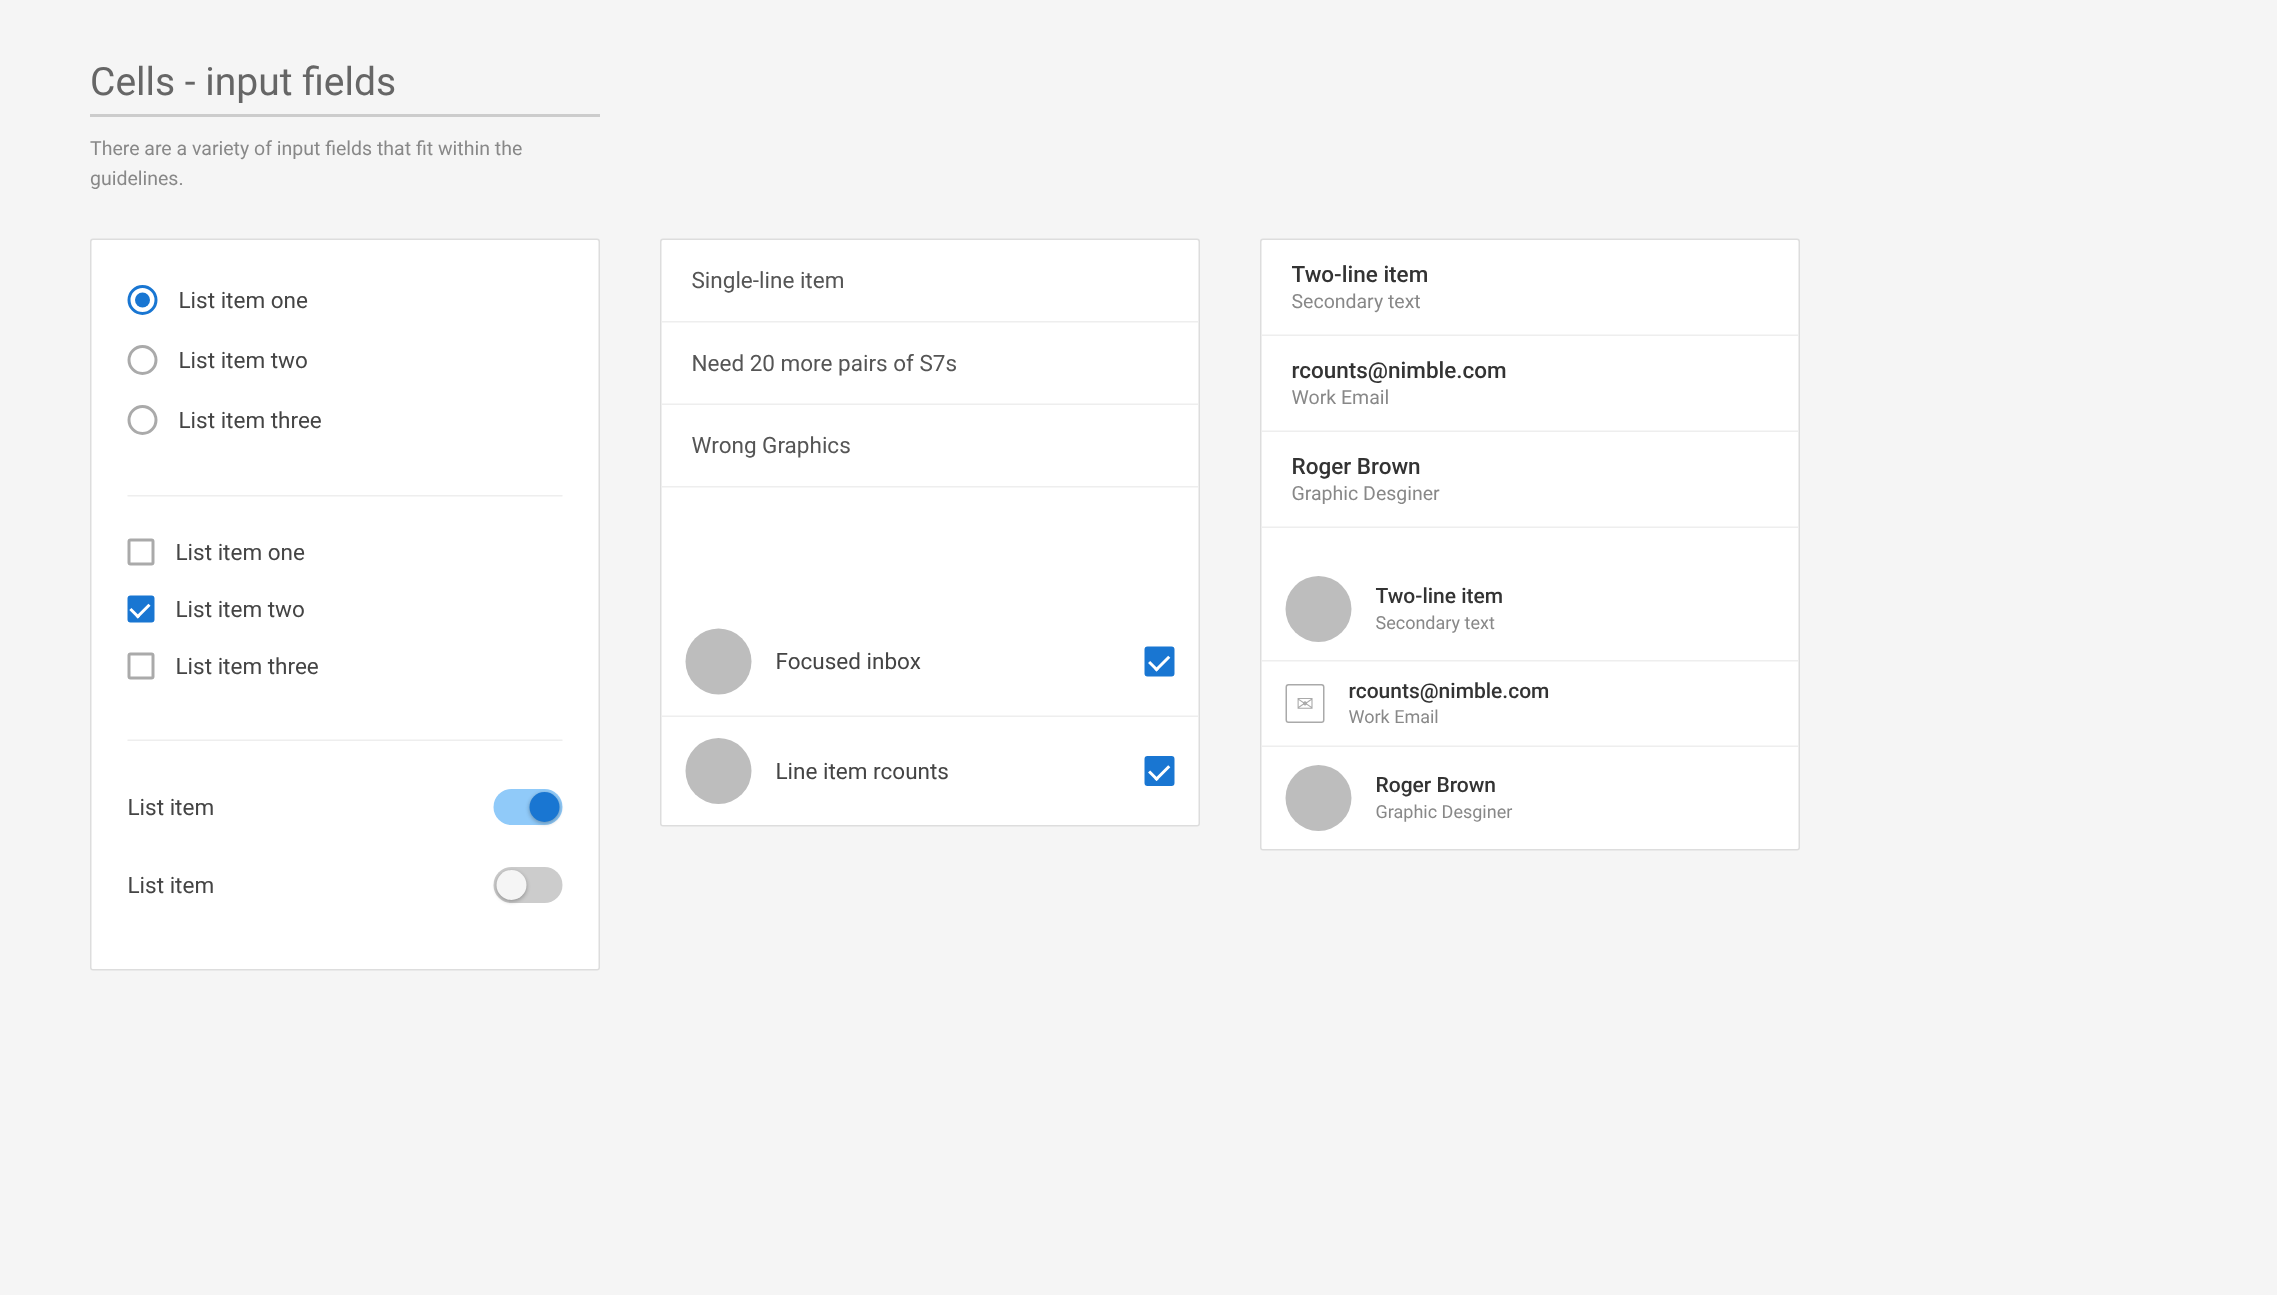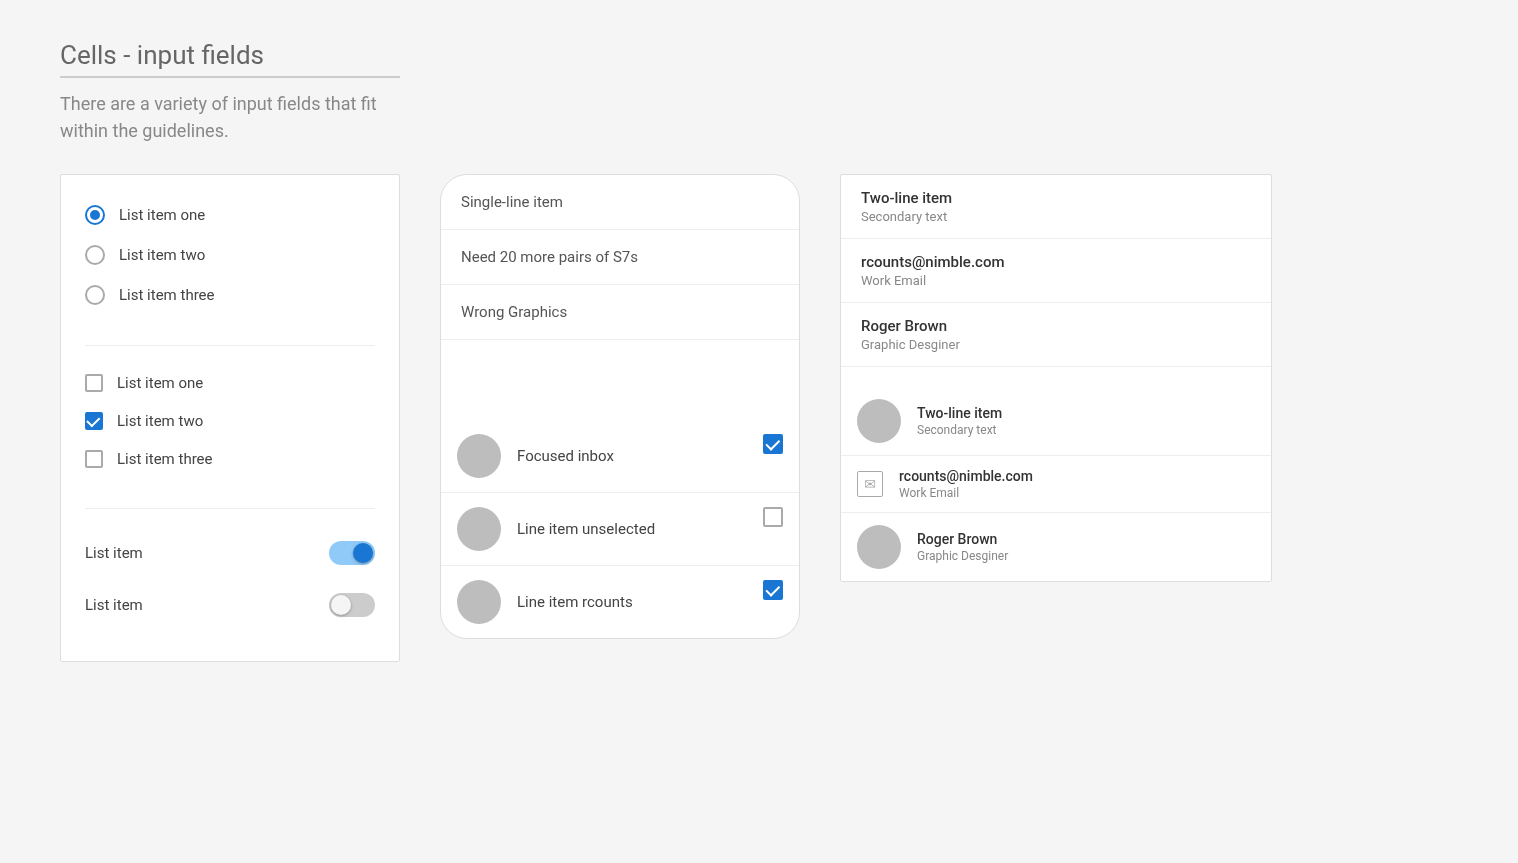--- a/index.html
+++ b/index.html
@@ -18,21 +18,21 @@
     }
 
     .page-title-underline {
       height: 2px;
       background: #ccc;
       width: 340px;
       margin-bottom: 12px;
     }
 
     .page-description {
-      font-size: 18px;
+      font-size: 13px;
       color: #888;
       margin-bottom: 30px;
       max-width: 320px;
       line-height: 1.5;
     }
 
     .columns {
       display: flex;
       gap: 40px;
       align-items: flex-start;
@@ -170,41 +170,41 @@
     }
 
     .toggle.off .toggle-knob {
       left: 2px;
       background: #f5f5f5;
     }
 
     
     .middle-panel {
       width: 360px;
-      border-radius: 27px;
     }
 
     .text-list-item {
       padding: 18px 20px;
       border-bottom: 1px solid #eee;
       font-size: 15px;
       color: #555;
       cursor: pointer;
     }
 
     .text-list-item:last-child {
       border-bottom: none;
     }
 
     .avatar-list {
       margin-top: 0;
     }
 
     .avatar-item {
       display: flex;
+      align-items: center;
       justify-content: space-between;
       padding: 14px 16px;
       border-bottom: 1px solid #eee;
     }
 
     .avatar-item:last-child {
       border-bottom: none;
     }
 
     .avatar-left {
@@ -246,21 +246,21 @@
       display: block;
       width: 11px;
       height: 6px;
       border-left: 2px solid #fff;
       border-bottom: 2px solid #fff;
       transform: rotate(-45deg) translateY(-1px);
     }
 
     
     .right-panel {
-      width: 432px;
+      width: 360px;
     }
 
     .two-line-item {
       padding: 14px 20px;
       border-bottom: 1px solid #eee;
     }
 
     .two-line-item:last-child {
       border-bottom: none;
     }
@@ -395,27 +395,20 @@
       <div class="avatar-item">
         <div class="avatar-left">
           <div class="avatar-circle"></div>
           <span class="avatar-label">Focused inbox</span>
         </div>
         <div class="check-icon checked"></div>
       </div>
       <div class="avatar-item">
         <div class="avatar-left">
           <div class="avatar-circle"></div>
-          <span class="avatar-label">Line item unselected</span>
-        </div>
-        <div class="check-icon"></div>
-      </div>
-      <div class="avatar-item">
-        <div class="avatar-left">
-          <div class="avatar-circle"></div>
           <span class="avatar-label">Line item rcounts</span>
         </div>
         <div class="check-icon checked"></div>
       </div>
     </div>
 
   </div>
 
   <div class="panel right-panel">
 

